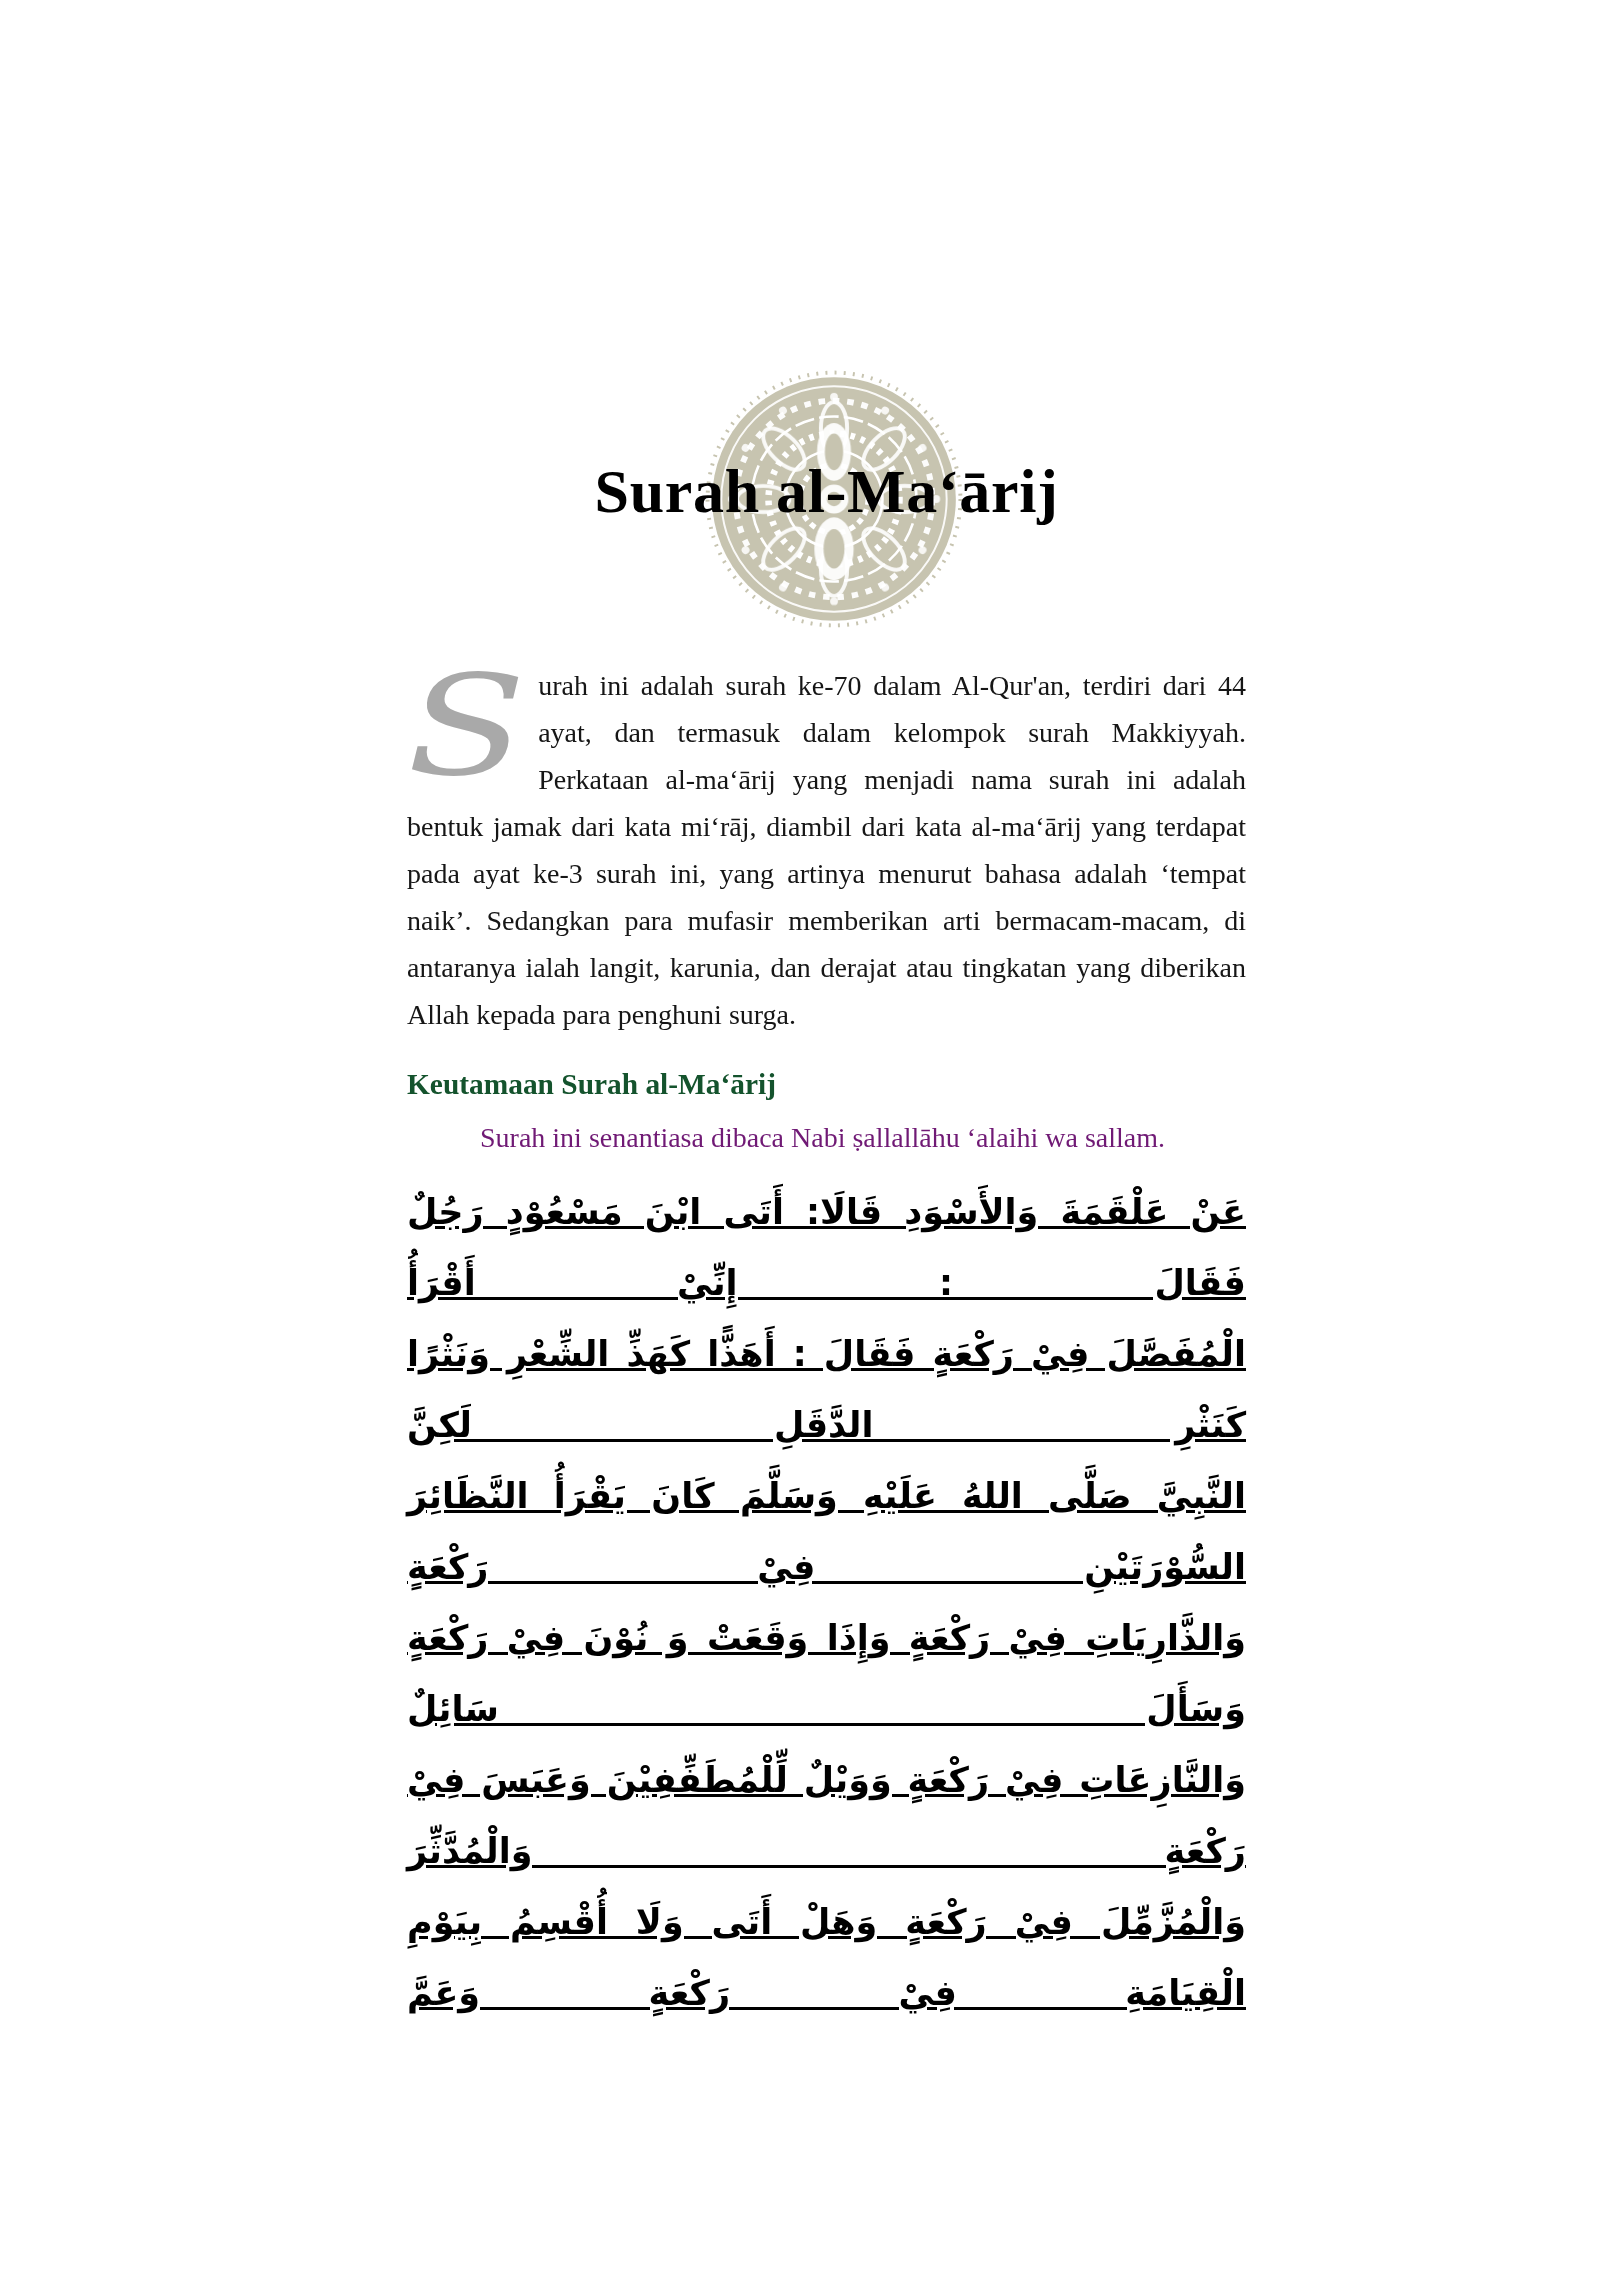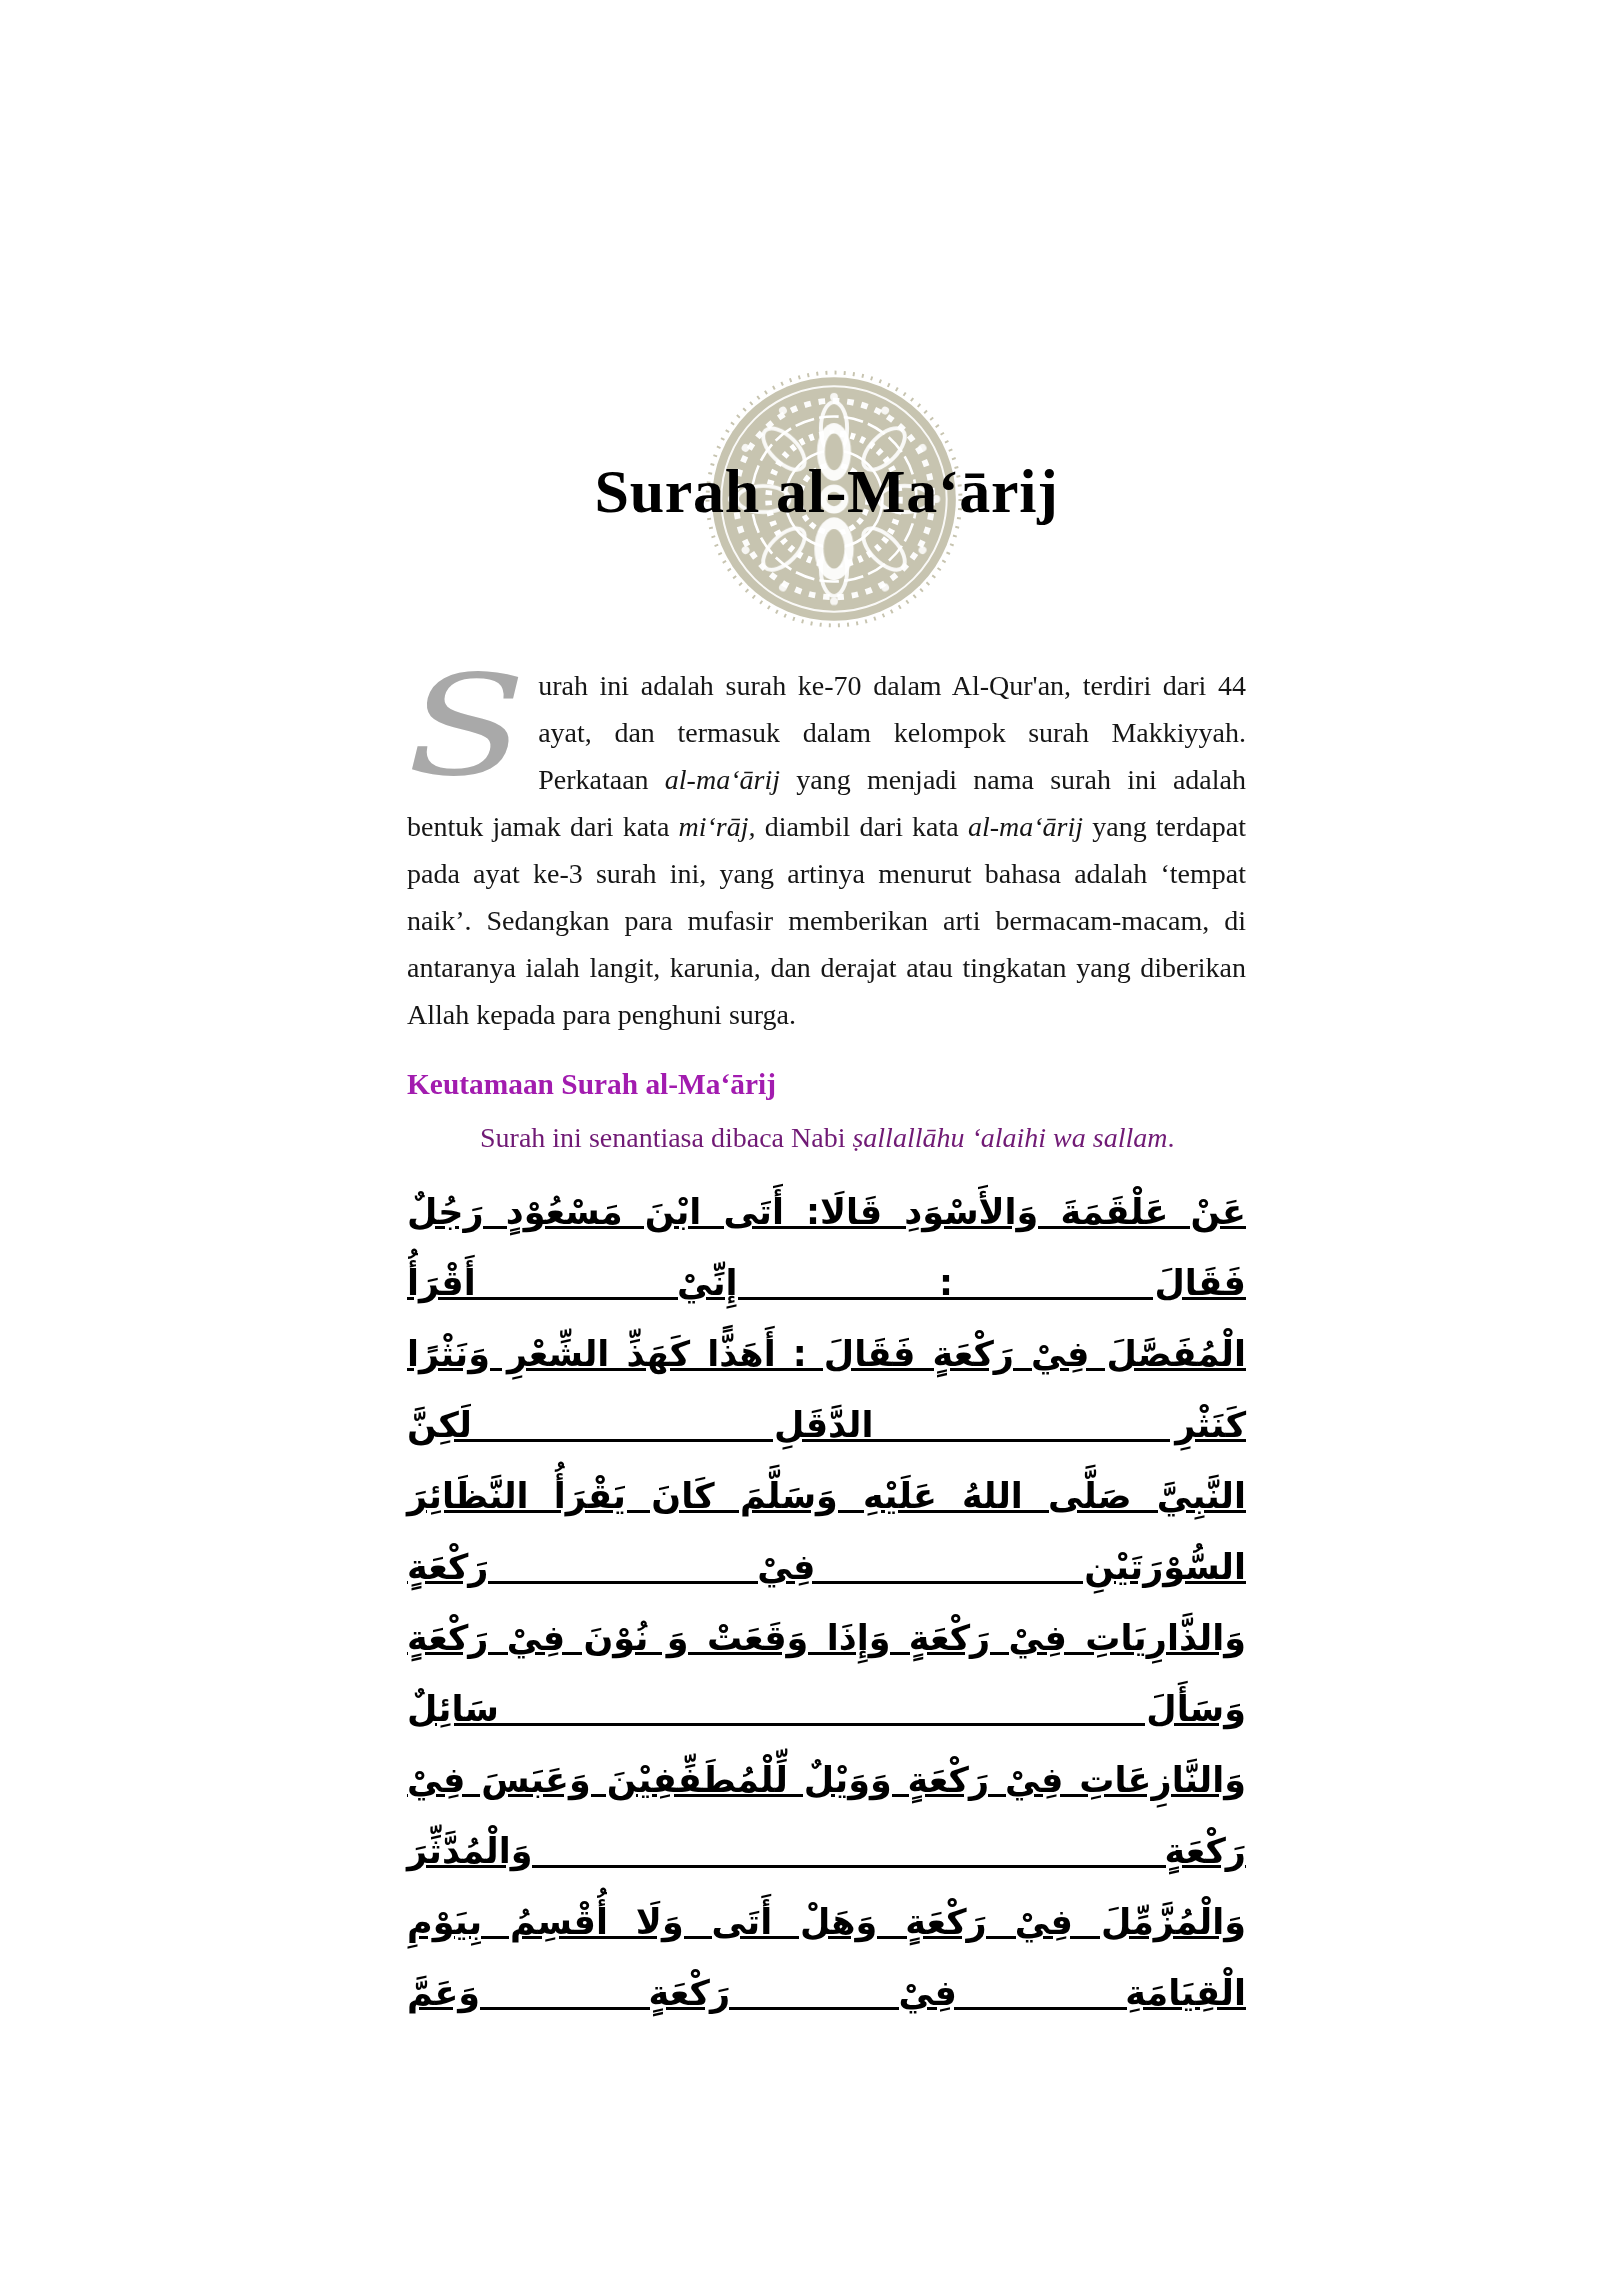--- a/index.html
+++ b/index.html
@@ -38,25 +38,25 @@
     float:left;
     width:122px;height:140px;
     margin-right:9.2px;
     font-family:"DejaVu Serif", serif;
     font-style:italic;
     font-size:139px;line-height:128px;
     color:#a9a9a9;
     transform:scaleX(1.25);
     transform-origin:0% 55%;
   }
-  .it{font-style:italic;}
+  .it{}
   .section-heading{
     margin:26px 0 0 0;
     font-size:29.4px;line-height:41px;
-    font-weight:bold;color:#a21caf;
+    font-weight:bold;color:#14532d;
   }
   .lead-line{
     margin:9.2px 0 0 0;
     font-size:28px;line-height:47px;
     text-indent:73px;
     color:#701a75;
   }
   .arabic-block{
     margin-top:15.7px;
   }

